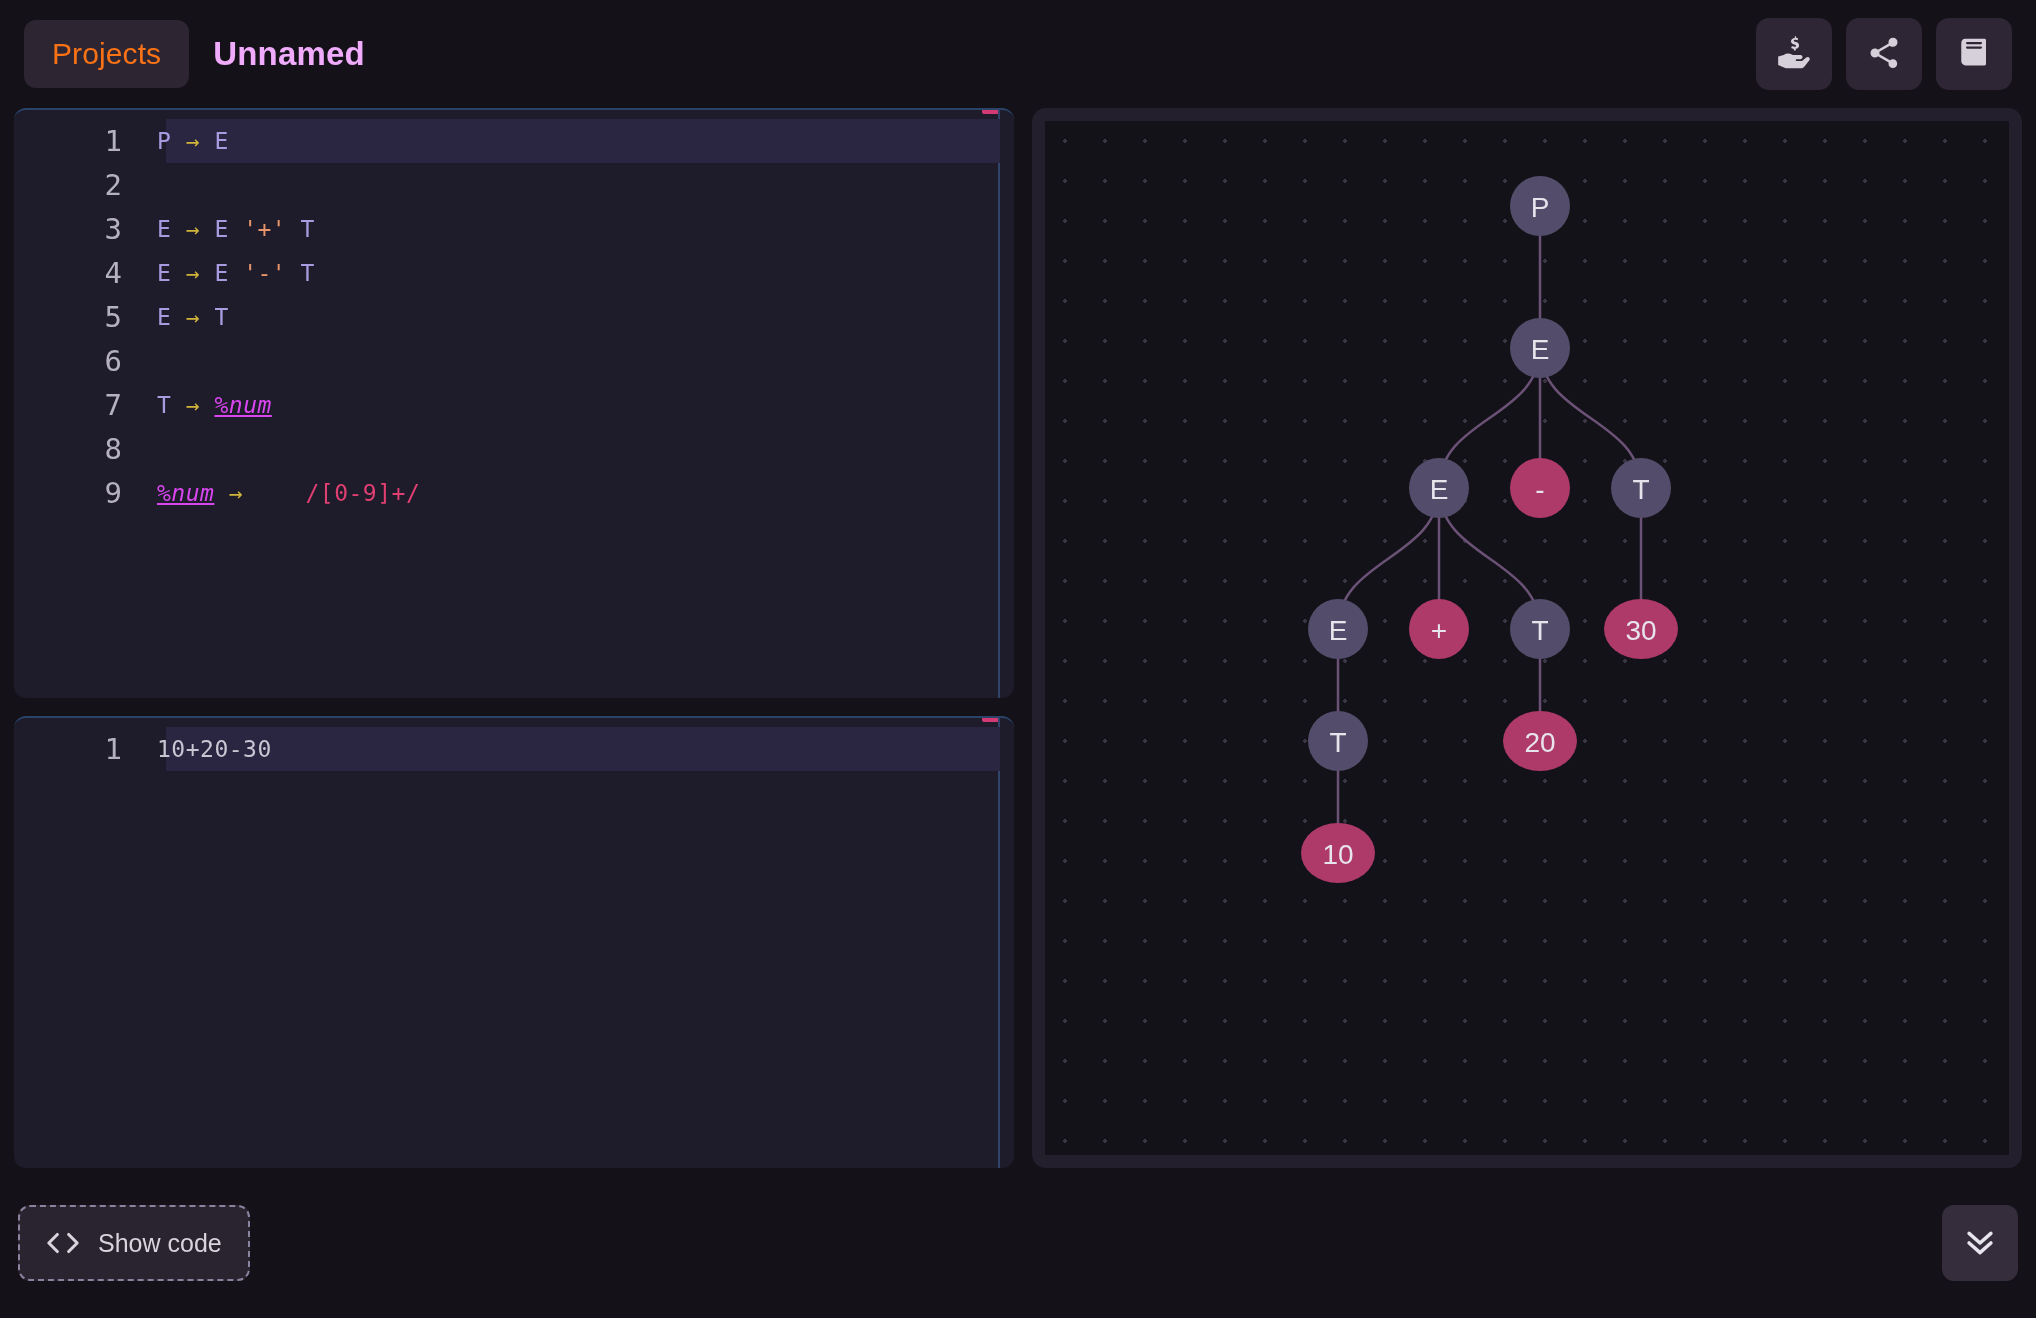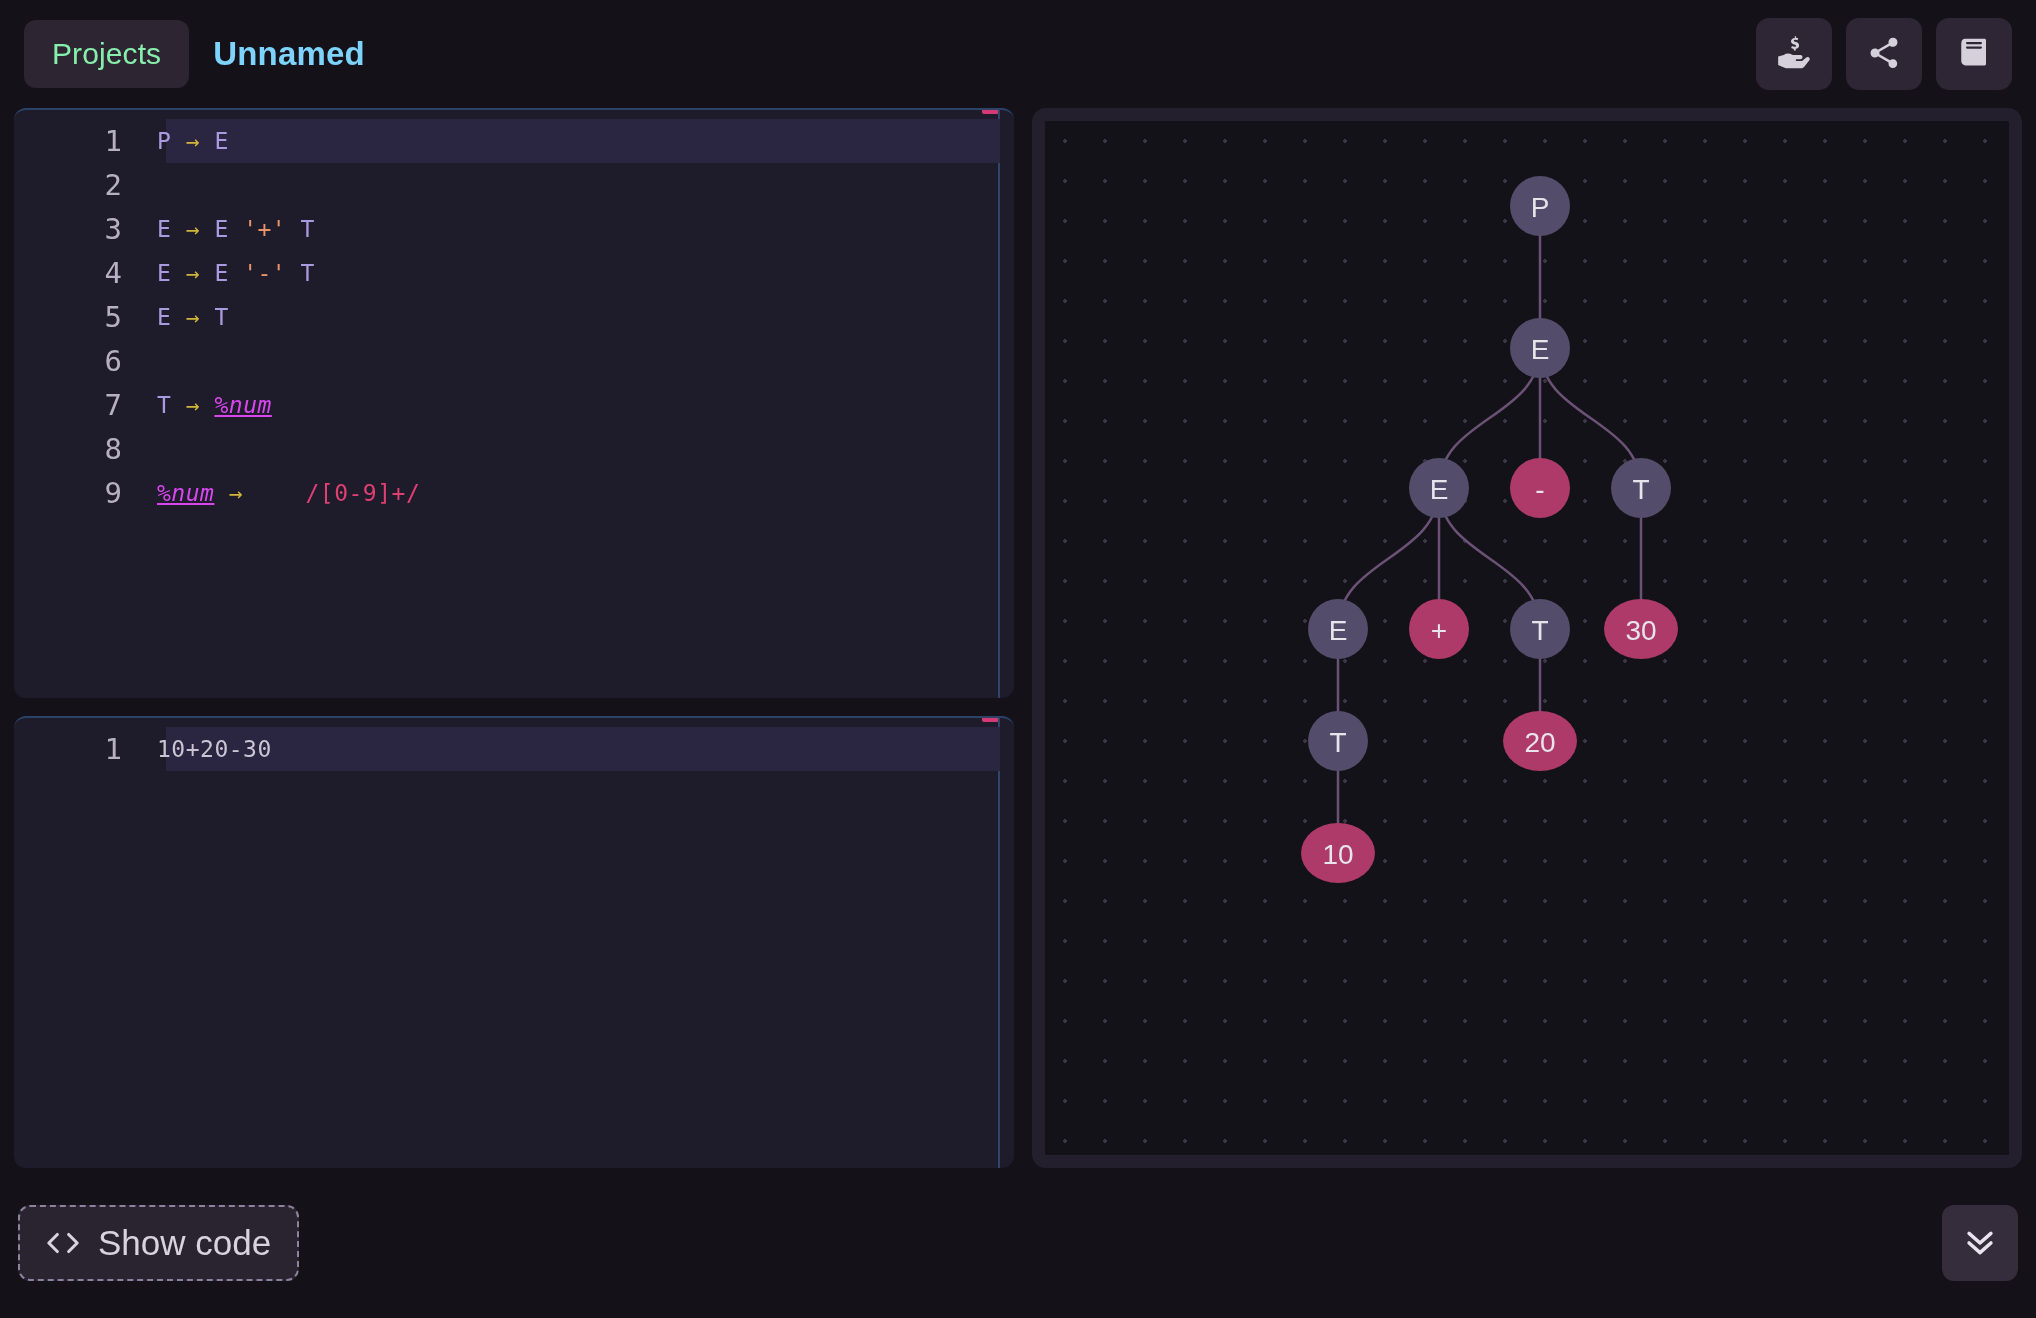--- a/index.html
+++ b/index.html
@@ -24,33 +24,33 @@
     position: absolute;
     top: 0; left: 0;
     width: 2036px;
     height: 108px;
     display: flex;
     align-items: center;
     padding: 0 24px;
   }
   .projects-btn {
     background: #2e2533;
-    color: #86efac;
+    color: #f97316;
     font-size: 30px;
     padding: 17px 28px;
     border-radius: 12px;
     border: none;
     cursor: pointer;
     font-family: "Liberation Sans", sans-serif;
     letter-spacing: 0.1px;
   }
   .proj-title {
     font-size: 33px;
     font-weight: bold;
-    color: #7dd3fc;
+    color: #f0abfc;
     margin-left: 24px;
     letter-spacing: 0.2px;
   }
   .header-spacer { flex: 1; }
   .hdr-icons { display: flex; gap: 14px; align-items: center; }
   .icon-btn {
     width: 76px; height: 72px;
     background: #2e2634;
     border-radius: 13px;
     border: none;
@@ -149,21 +149,21 @@
     width: 2036px; height: 150px;
     display: flex;
     align-items: center;
     padding: 0 18px;
   }
   .btn-dashed {
     background: #2a2430;
     border: 2px dashed #8b83a0;
     border-radius: 12px;
     color: #d8d4de;
-    font-size: 35px;
+    font-size: 25px;
     height: 76px;
     padding: 0 26px;
     display: inline-flex;
     align-items: center;
     gap: 18px;
     cursor: pointer;
     font-family: "Liberation Sans", sans-serif;
   }
   .btn-solid {
     background: #2c2533;

